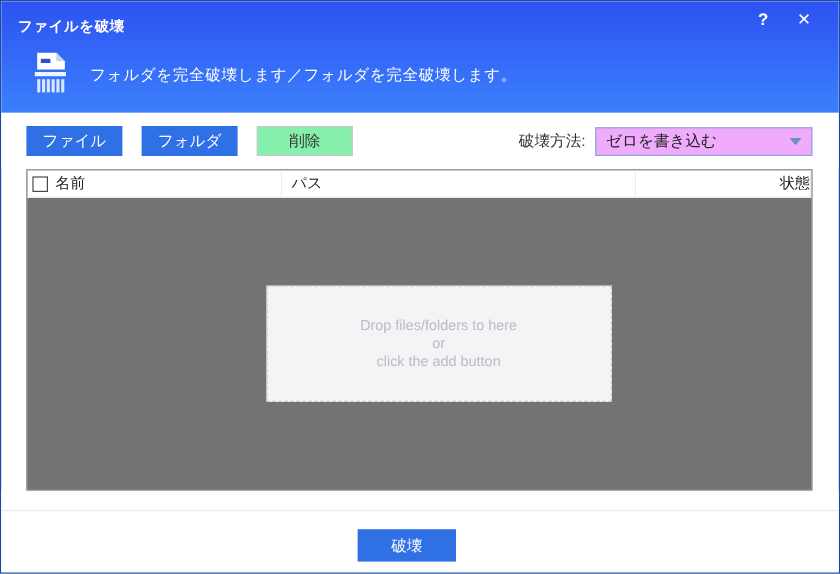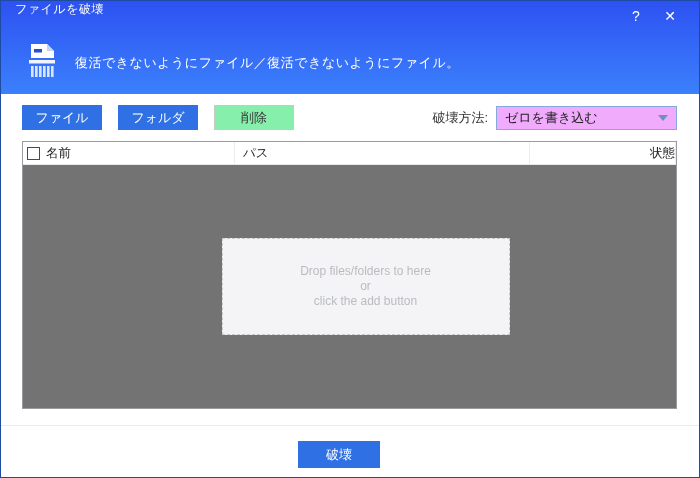--- a/index.html
+++ b/index.html
@@ -16,23 +16,24 @@
   .top-blue {
     height:93px;
     background:linear-gradient(180deg,#2d52f1 0%,#3b80fc 100%);
     flex:none;
     display:flex;
     flex-direction:column;
   }
   .titlebar {
     height:30px;
     display:flex;
-    align-items:flex-start;
+    align-items:flex-end;
     padding-left:14px;
     flex:none;
+    font-weight:bold;
   }
   .titlebar-title { color:#ffffff; font-size:12px; letter-spacing:0.5px; }
   .titlebar-spacer { flex:1; }
   .tb-btn {
     width:34px; height:30px;
     color:#ffffff;
     display:flex; align-items:center; justify-content:center;
     font-size:14px;
     cursor:default;
   }
@@ -192,21 +193,21 @@
         <rect x="6" y="17" width="26" height="3.5" fill="#eef3fc"></rect>
 
         <rect x="8" y="23" width="2.6" height="11" fill="#d9e6fb"></rect>
         <rect x="12" y="23" width="2.6" height="11" fill="#d9e6fb"></rect>
         <rect x="16" y="23" width="2.6" height="11" fill="#d9e6fb"></rect>
         <rect x="20" y="23" width="2.6" height="11" fill="#d9e6fb"></rect>
         <rect x="24" y="23" width="2.6" height="11" fill="#d9e6fb"></rect>
         <rect x="28" y="23" width="2.6" height="11" fill="#d9e6fb"></rect>
       </svg>
     </span>
-    <span class="header-desc">復活できないようにファイル／復活できないようにファイル。</span>
+    <span class="header-desc">フォルダを完全破壊します／フォルダを完全破壊します。</span>
   </div>
 </div>
 
 <div class="toolbar">
   <button class="btn-blue">ファイル</button>
   <button class="btn-blue">フォルダ</button>
   <button class="btn-plain">削除</button>
   <span class="toolbar-spacer"></span>
   <span class="method-label">破壊方法:</span>
   <div class="combobox">

